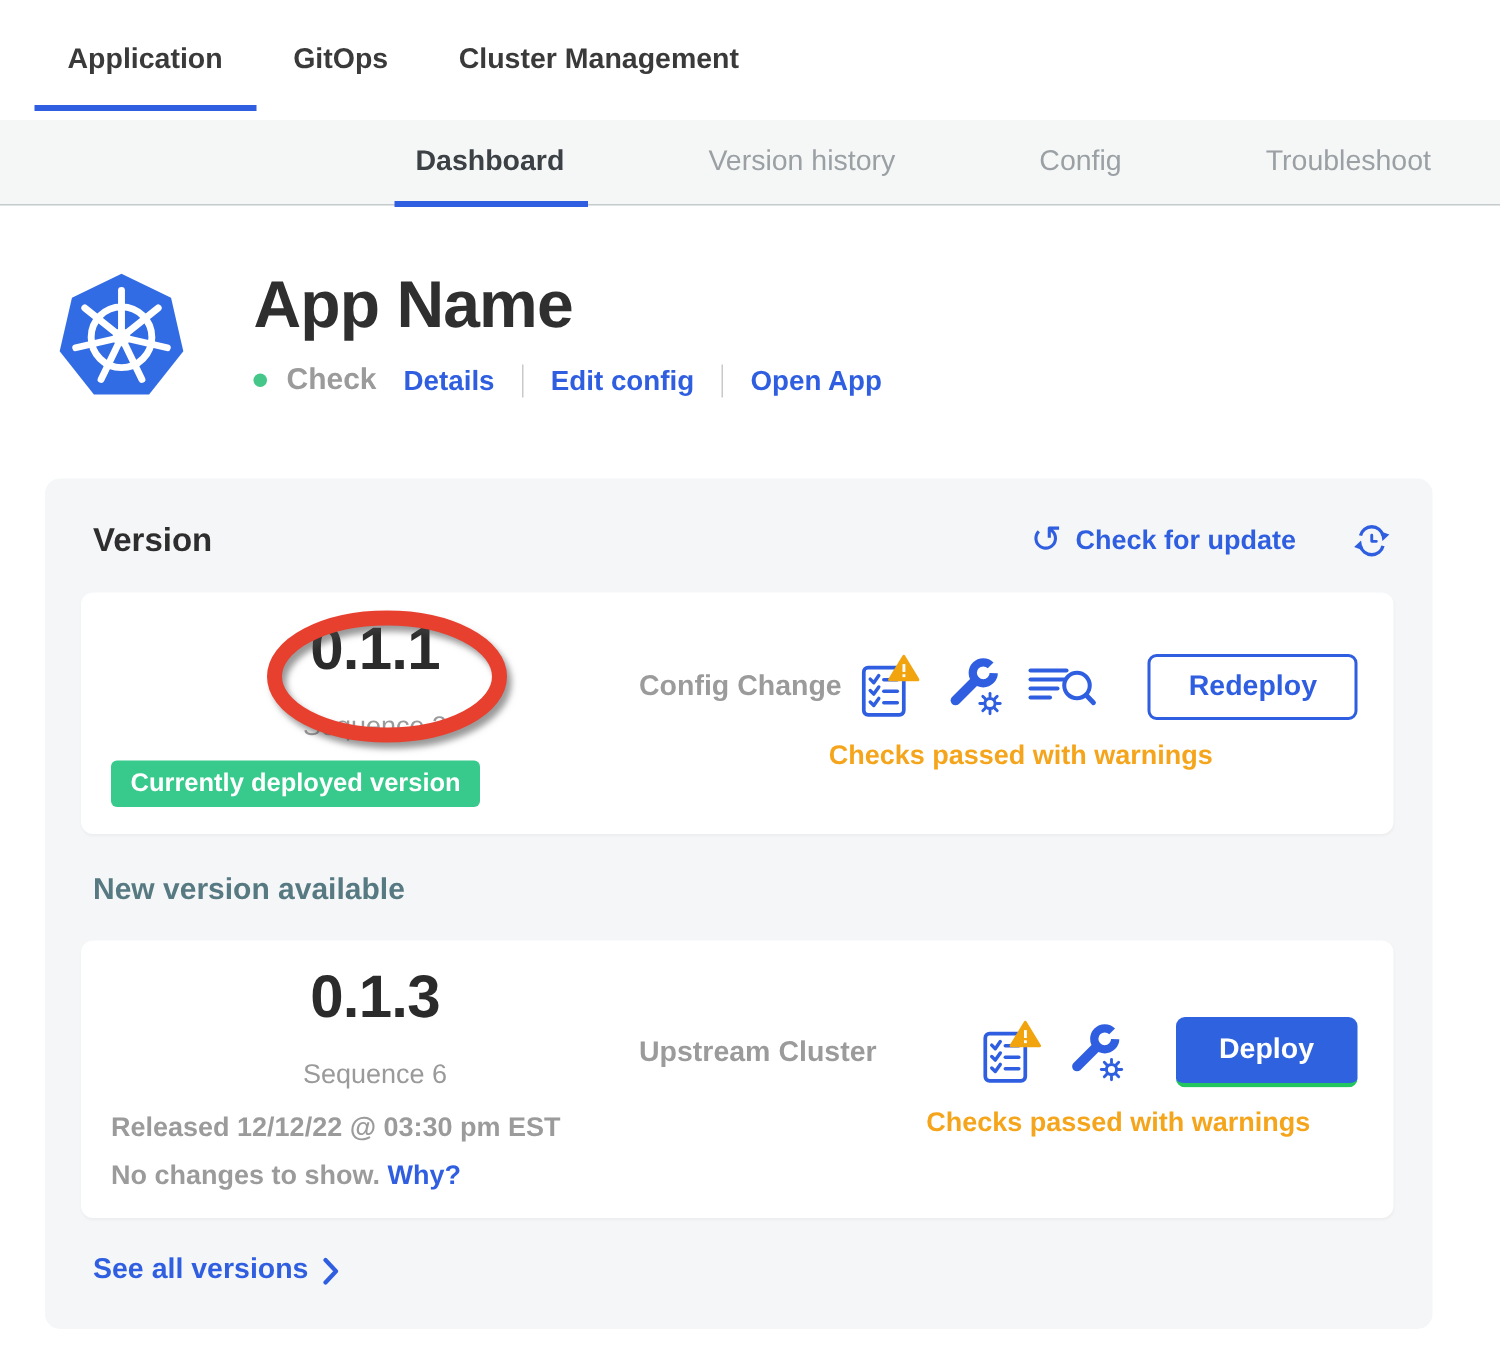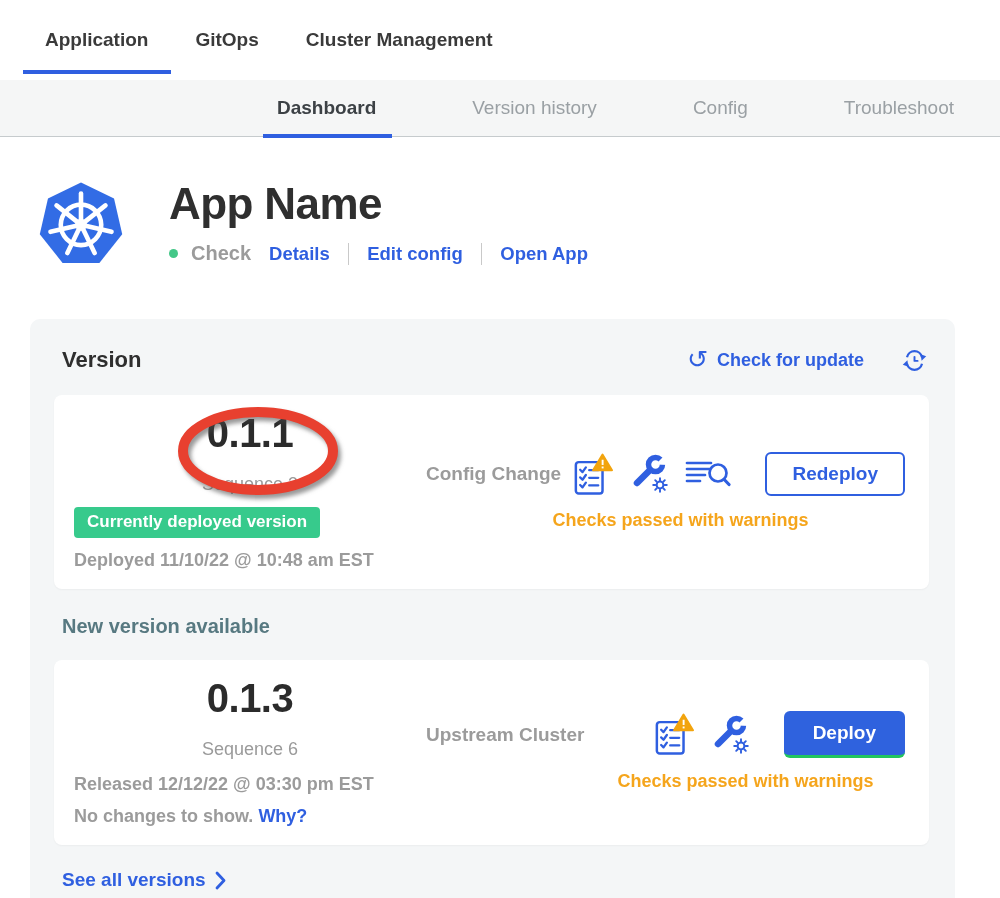--- a/index.html
+++ b/index.html
@@ -154,21 +154,20 @@
   </div>
 
   
   <div class="vcard">
     <div class="v-left">
       <div class="vnum-row">
         <span class="vnum">0.1.1</span>
         <span class="vseq">Sequence 3</span>
       </div>
       <span class="badge">Currently deployed version</span>
-      <div class="meta-line">Deployed 11/10/22 @ 10:48 am EST</div>
       
       <svg class="annotation-ellipse" width="172" height="100" viewBox="0 0 172 100">
         <ellipse cx="86" cy="50" rx="75" ry="39" fill="none" stroke="#e8402f" stroke-width="10"></ellipse>
       </svg>
     </div>
     <div class="v-body">
       <div class="v-row1">
         <span class="vtype">Config Change</span>
         <div class="icon-group">
           <svg class="status-icon" width="40" height="45" viewBox="0 0 42 46">

